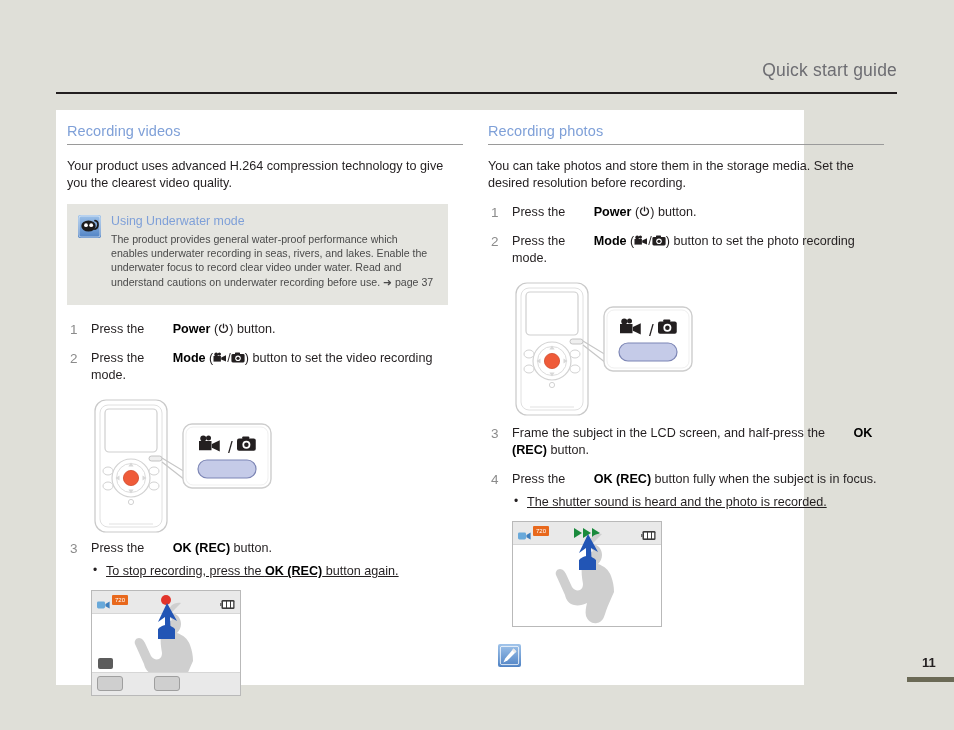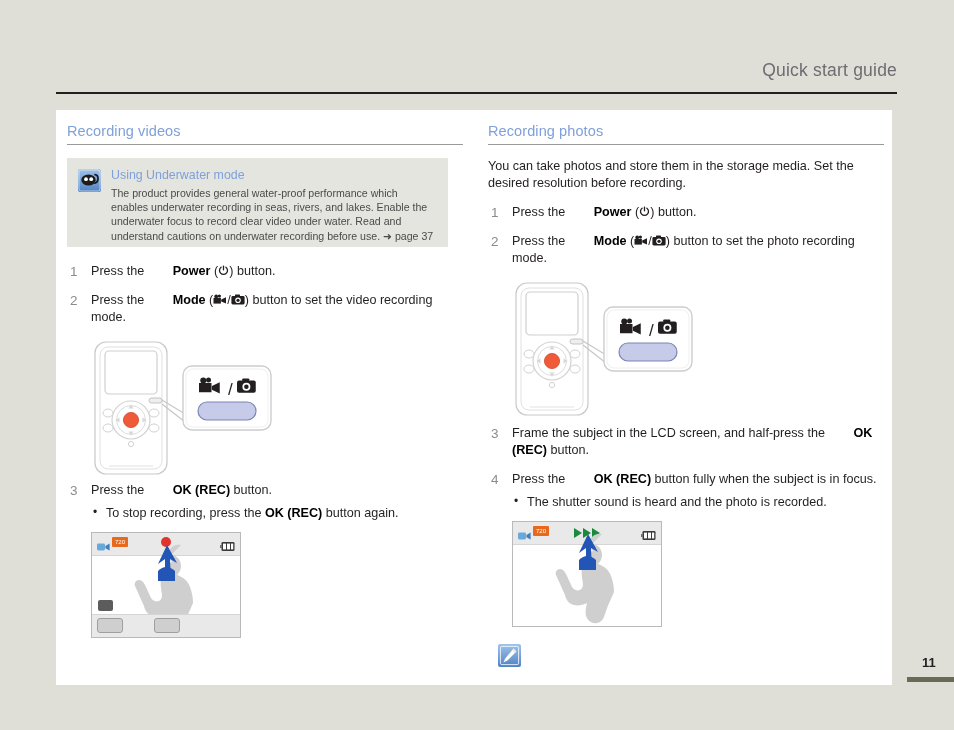--- a/index.html
+++ b/index.html
@@ -27,21 +27,21 @@
     position: absolute;
     left: 56px; top: 92px;
     width: 841px; height: 2px;
     background: #231f20;
   }
 
   
   .sheet {
     position: absolute;
     left: 56px; top: 110px;
-    width: 836px; height: 575px;
+    width: 748px; height: 575px;
     background: #ffffff;
   }
 
   .col {
     position: absolute;
     top: 13px;
     width: 396px;
   }
   .col-left  { left: 11px; }
   .col-right { left: 432px; }
@@ -84,20 +84,21 @@
   }
   .step b { font-weight: bold; color:#000;padding-left:25px; }
 
   .bullet {
     position: relative;
     margin: -6px 0 10px 0;
     padding-left: 39px;
     font-size: 12.6px;
     line-height: 17px;
     color: #231f20;
+    text-decoration: underline;
   }
   .bullet::before {
     content: "\2022";
     position: absolute;
     left: 26px; top: -1px;
     font-size: 12px;
     color: #231f20;
   }
   .bullet b { font-weight: bold; color:#000; }
 
@@ -109,21 +110,21 @@
     vertical-align: -1px;
   }
   .gl-power svg { display:block; }
   .gl-vid { width: 14px; height: 11px; vertical-align:-1px; }
   .gl-cam { width: 14px; height: 11px; vertical-align:-1px; }
 
   
   .tipbox {
     position: relative;
     background: #e5e5e0;
-    padding: 10px 12px 4px 44px;
+    padding: 10px 12px 16px 44px;
     margin: 0 15px 16px 0;
   }
   .tipbox .tip-icon {
     position: absolute;
     left: 11px; top: 11px;
     width: 23px; height: 23px;
     border-radius: 2px;
   }
   .tipbox .tip-title {
     font-size: 12.4px;
@@ -245,20 +246,21 @@
   <div class="header-title">Quick start guide</div>
   <div class="header-rule"></div>
 
   <div class="sheet">
 
     <div class="col col-left">
 
       <div class="sec-head">Recording videos</div>
       <div class="sec-rule"></div>
 
+      <p class="body">Your product uses advanced H.264 compression technology to give you the clearest video quality.</p>
 
       <div class="tipbox">
         <span class="tip-icon">
           <svg width="23" height="23" viewBox="0 0 23 23">
             <defs>
               <linearGradient id="tipg" x1="0" y1="0" x2="0" y2="1">
                 <stop offset="0" stop-color="#9fc3ea"></stop>
                 <stop offset="1" stop-color="#4f82c4"></stop>
               </linearGradient>
             </defs>

